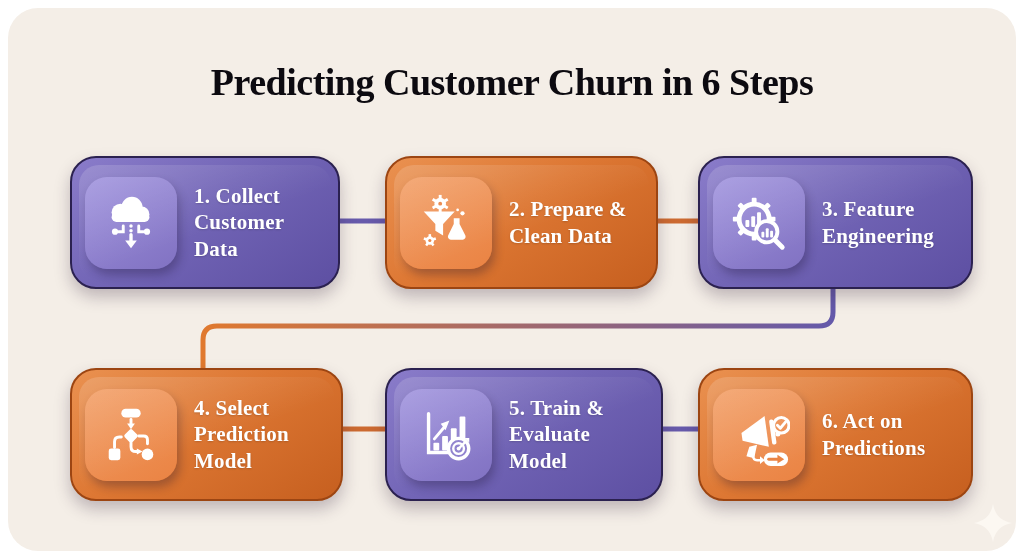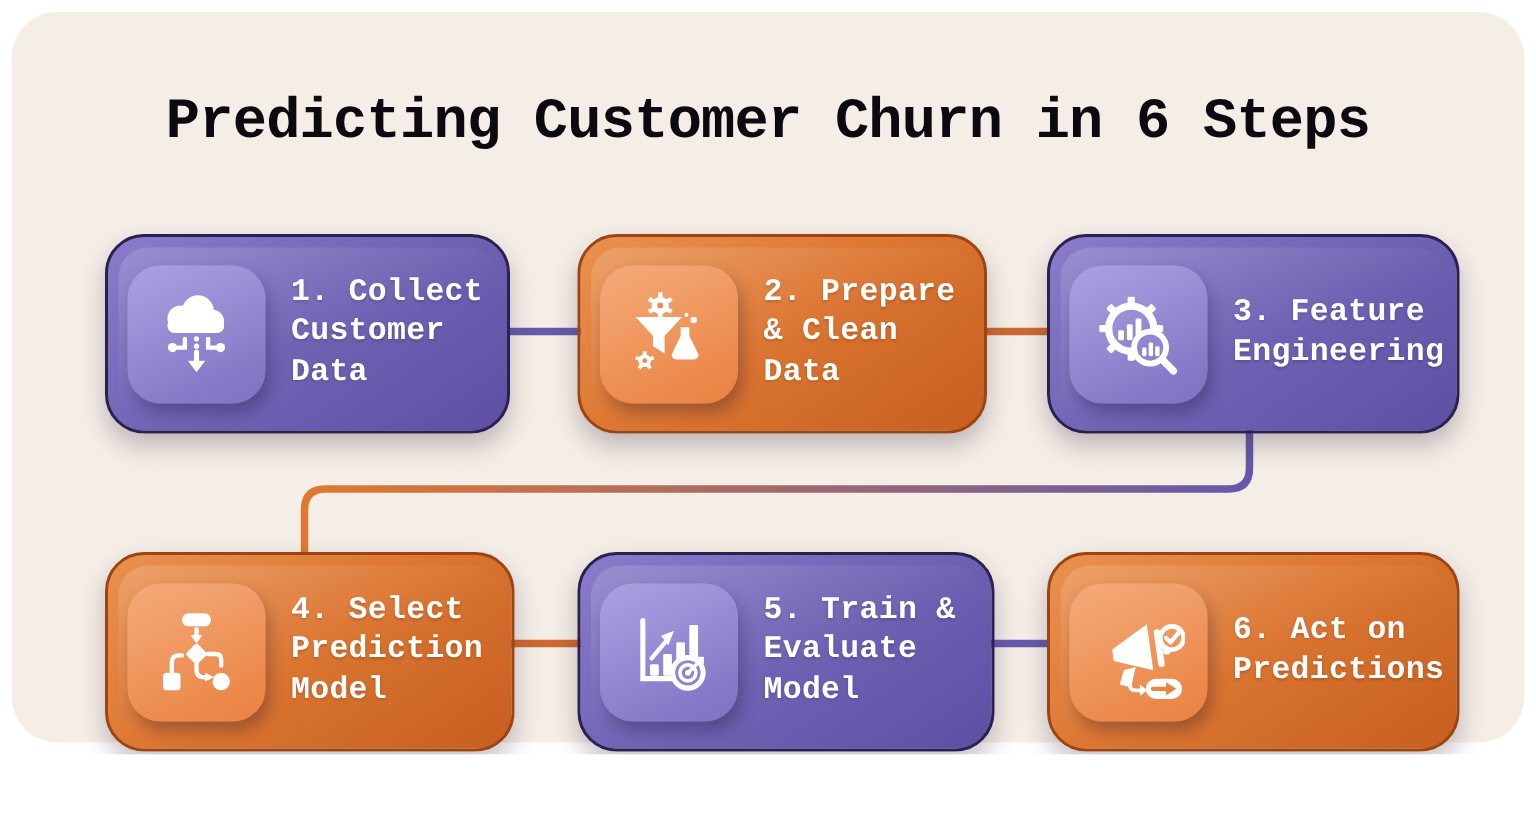--- a/index.html
+++ b/index.html
@@ -1,17 +1,17 @@
 <!DOCTYPE html>
 <html><head>
 <meta charset="utf-8">
 <style>
   html,body{margin:0;padding:0;background:#ffffff;}
-  .stage{position:relative;width:1024px;height:503px;background:#ffffff;overflow:hidden;
-         font-family:Liberation Mono, monospace;}
+  .stage{position:relative;width:1024px;height:559px;background:#ffffff;overflow:hidden;
+         font-family:Liberation Serif, serif;}
   .canvas{position:absolute;left:8px;top:8px;right:8px;bottom:8px;background:#f4eee7;
           border-radius:30px;}
   .title{position:absolute;left:0;right:0;top:52px;text-align:center;margin:0;
          font-size:38px;font-weight:800;letter-spacing:-0.5px;color:#0c0a10;}
   .connectors{position:absolute;left:0;top:0;width:1024px;height:559px;z-index:1;}
   .card{position:absolute;height:133px;border-radius:26px;display:flex;align-items:center;
         padding:0 10px 0 13px;box-sizing:border-box;z-index:2;
         box-shadow:0 8px 16px rgba(55,35,60,.28);}
   .card::after{content:"";position:absolute;inset:7px;border-radius:20px;pointer-events:none;
         background:linear-gradient(160deg,rgba(255,255,255,.16),rgba(255,255,255,0) 55%);}

